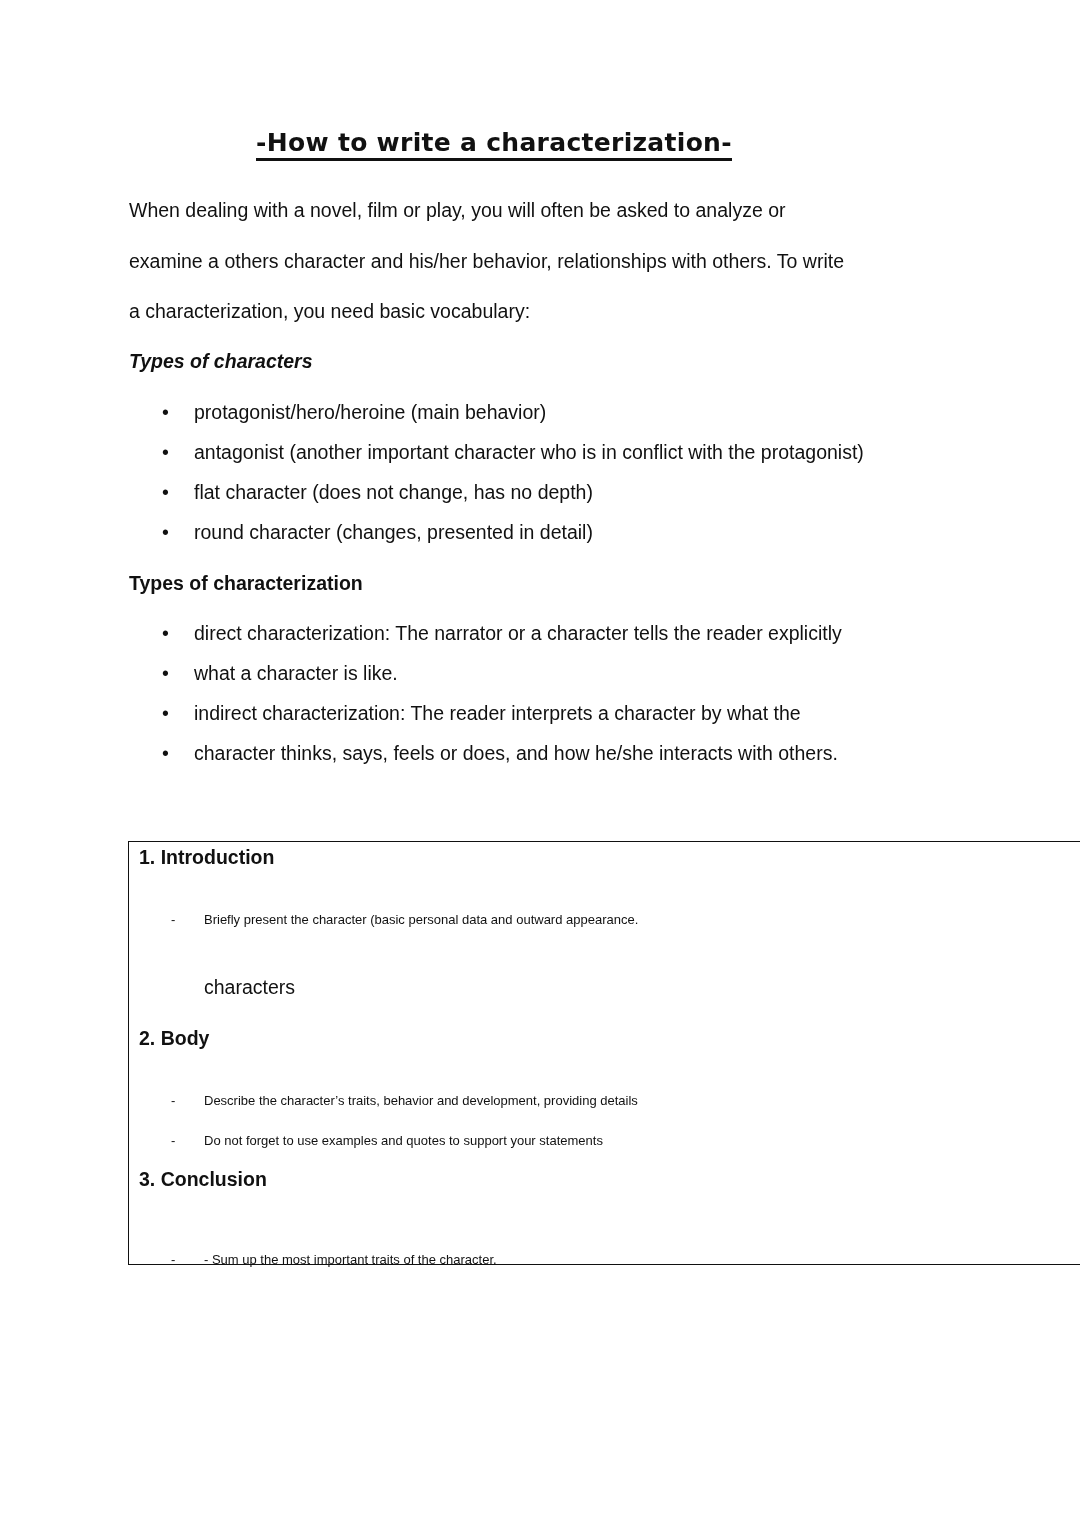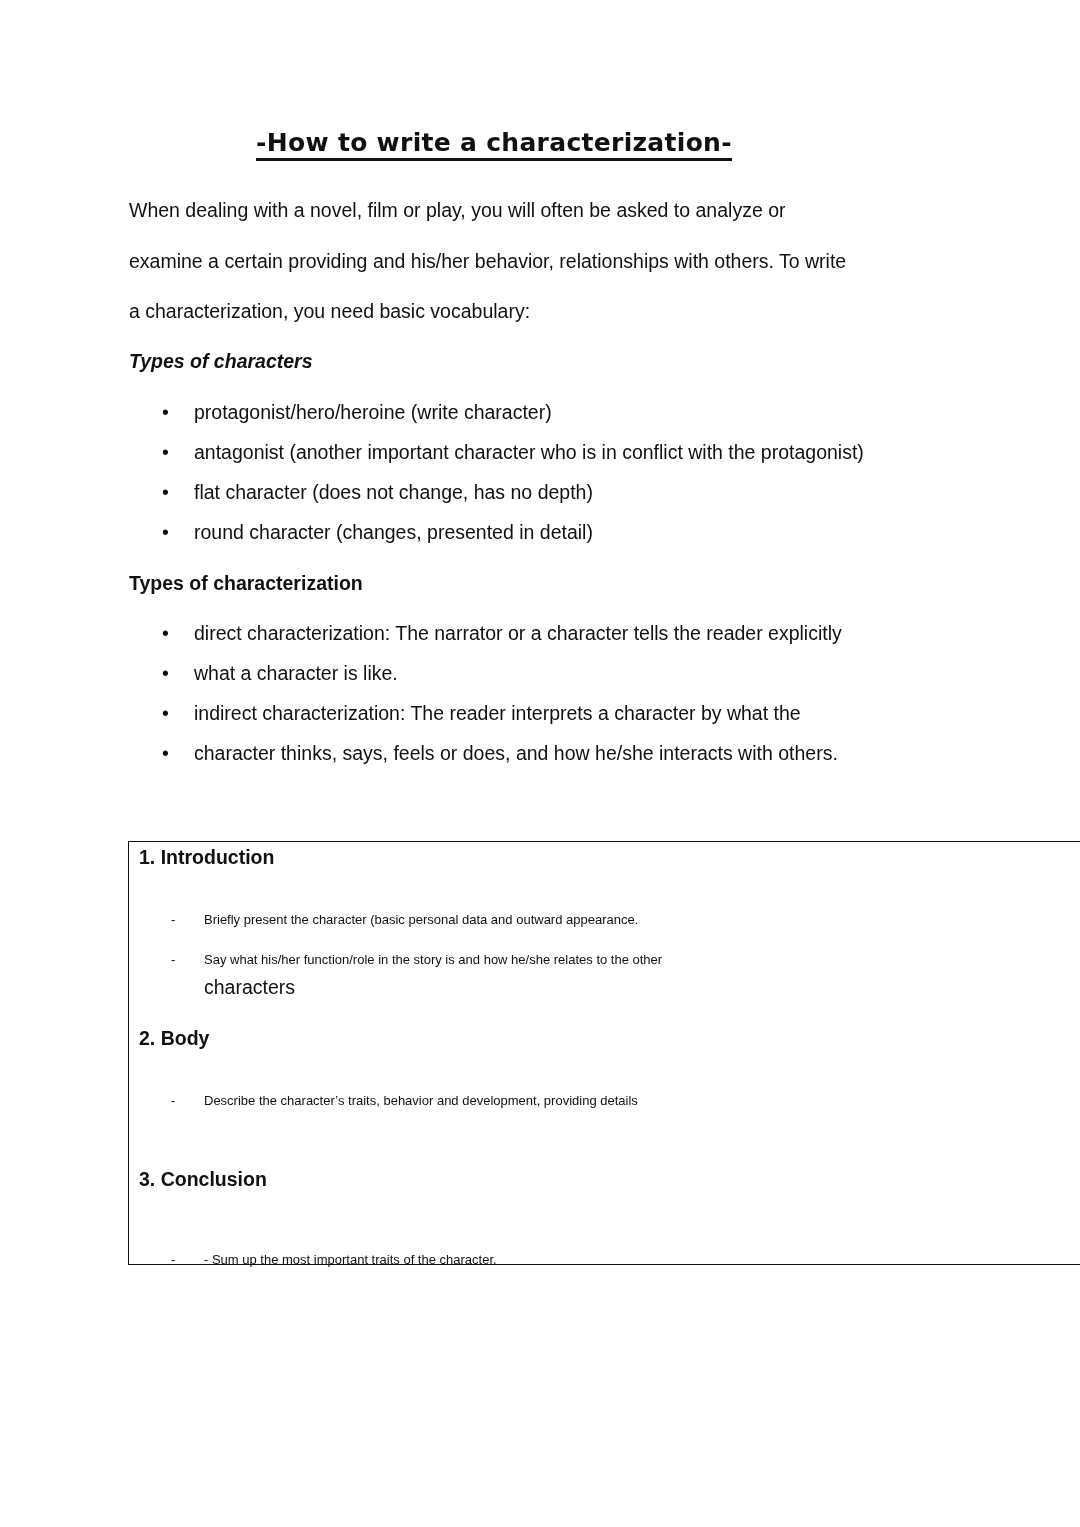--- a/index.html
+++ b/index.html
@@ -28,41 +28,41 @@
     .box .cont { position: absolute; left: 75px; font-size: 19.5px; white-space: nowrap; }
   </style>
 </head>
 <body>
 
 <div class="title">
   <span>-How to write a characterization-</span>
 </div>
 
 <div class="para" style="top:198px">When dealing with a novel, film or play, you will often be asked to analyze or</div>
-<div class="para" style="top:249px">examine a certain providing and his/her behavior, relationships with others. To write</div>
+<div class="para" style="top:249px">examine a others character and his/her behavior, relationships with others. To write</div>
 <div class="para" style="top:299px">a characterization, you need basic vocabulary:</div>
 
 <div class="heading italic" style="top:350px">Types of characters</div>
 
-<div class="bullet" style="top:401px"><span class="dot">•</span><span>protagonist/hero/heroine (write character)</span></div>
+<div class="bullet" style="top:401px"><span class="dot">•</span><span>protagonist/hero/heroine (main behavior)</span></div>
 <div class="bullet" style="top:441px"><span class="dot">•</span><span>antagonist (another important character who is in conflict with the protagonist)</span></div>
 <div class="bullet" style="top:481px"><span class="dot">•</span><span>flat character (does not change, has no depth)</span></div>
 <div class="bullet" style="top:521px"><span class="dot">•</span><span>round character (changes, presented in detail)</span></div>
 
 <div class="heading" style="top:572px">Types of characterization</div>
 
 <div class="bullet" style="top:622px"><span class="dot">•</span><span>direct characterization: The narrator or a character tells the reader explicitly</span></div>
 <div class="bullet" style="top:662px"><span class="dot">•</span><span>what a character is like.</span></div>
 <div class="bullet" style="top:702px"><span class="dot">•</span><span>indirect characterization: The reader interprets a character by what the</span></div>
 <div class="bullet" style="top:742px"><span class="dot">•</span><span>character thinks, says, feels or does, and how he/she interacts with others.</span></div>
 
 <div class="box">
   <div class="bh" style="top:4px">1. Introduction</div>
   <div class="item" style="top:54px"><span class="dash">-</span><span>Briefly present the character (basic personal data and outward appearance.</span></div>
-  <div class="item" style="top:94px"><span class="dash">-</span><span>Say what his/her function/role in the story is and how he/she relates to the other</span></div>
   <div class="cont" style="top:134px">characters</div>
 
   <div class="bh" style="top:185px">2. Body</div>
   <div class="item" style="top:235px"><span class="dash">-</span><span>Describe the character’s traits, behavior and development, providing details</span></div>
+  <div class="item" style="top:275px"><span class="dash">-</span><span>Do not forget to use examples and quotes to support your statements</span></div>
 
   <div class="bh" style="top:326px">3. Conclusion</div>
   <div class="item" style="top:394px"><span class="dash">-</span><span>- Sum up the most important traits of the character.</span></div>
 </div>
 
 </body></html>

